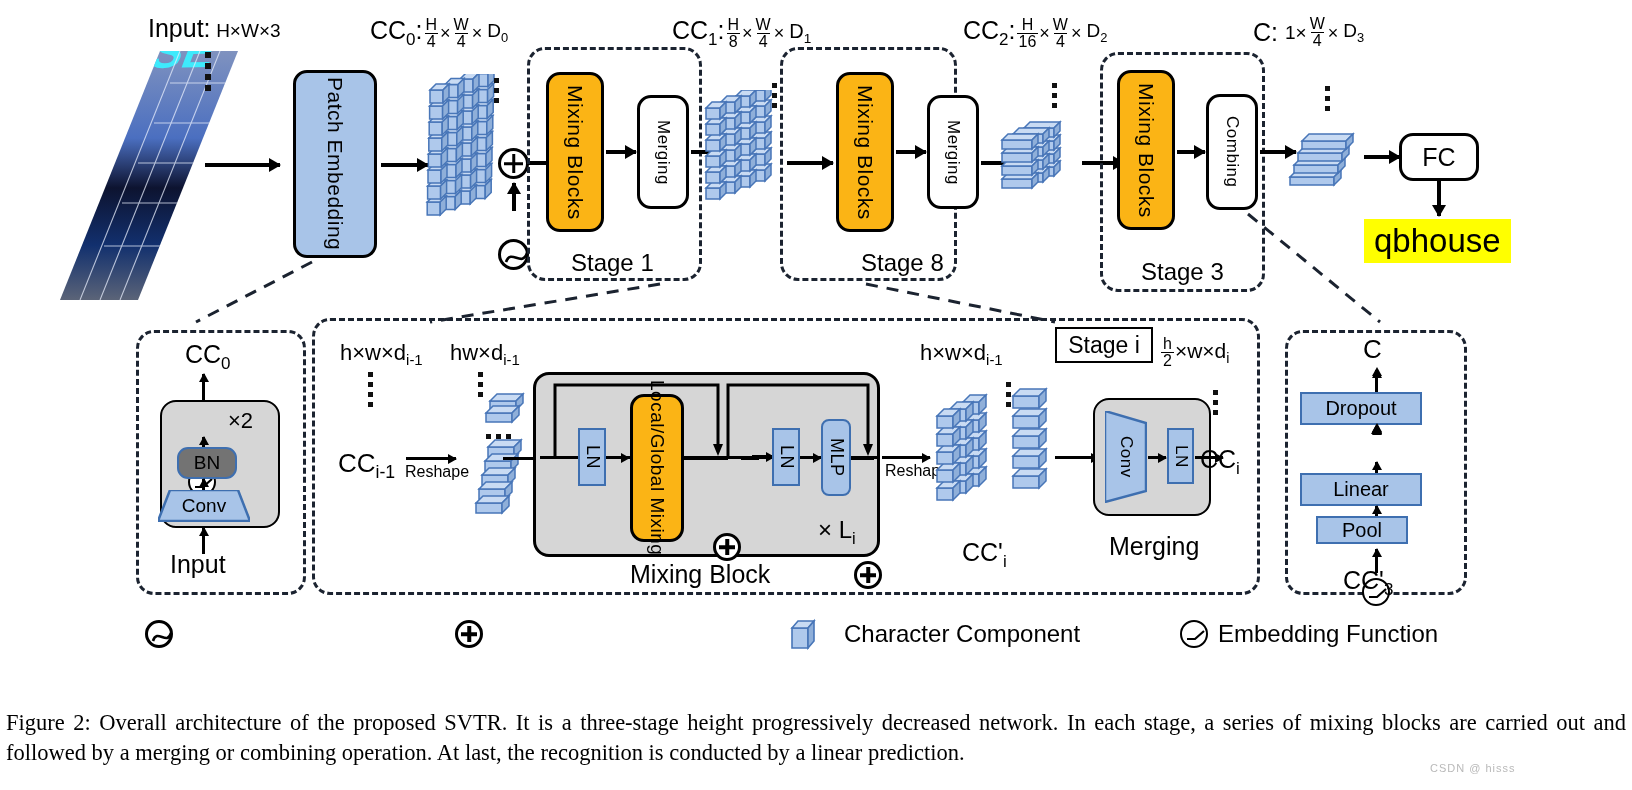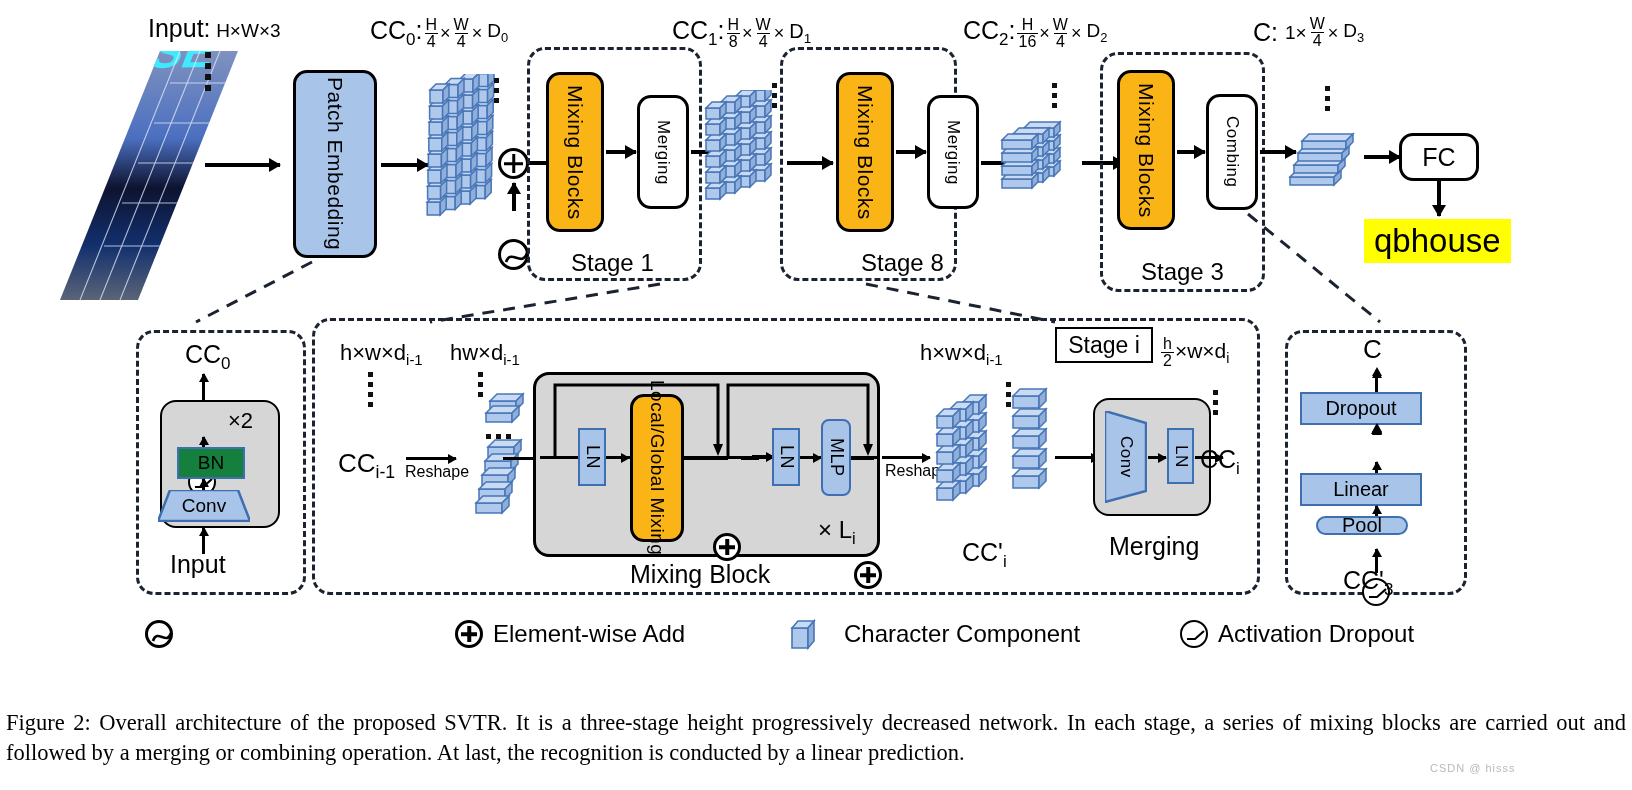--- a/index.html
+++ b/index.html
@@ -629,21 +629,21 @@
 <div class="abs greypanel thin" style="left:160px; top:400px; width:120px; height:128px;"></div>
 
 <div class="abs act" style="left:188px; top:406px;">
   <svg viewBox="0 0 28 28" width="28" height="28">
     <path d="M5 17 L13 17 L22 9" stroke="#000" stroke-width="2.2" fill="none"></path>
   </svg>
 </div>
 <div class="abs lbl" style="left:228px; top:410px; font-size:22px;">×2</div>
 
 <div class="abs tarrow-v up" style="left:202px; top:437px; height:22px;"></div>
-<div class="abs box" style="left:177px; top:447px; width:68px; height:32px; border-width:2.5px; background:#15803d; border-color:#3E6FB0;">
+<div class="abs box" style="left:177px; top:447px; width:60px; height:32px; border-width:2.5px; background:#737373; border-color:#3E6FB0;border-radius:11px;">
   <span style="font-size:19px;">BN</span>
 </div>
 <div class="abs tarrow-v up" style="left:202px; top:479px; height:22px;"></div>
 
 <div class="abs" style="left:158px; top:490px; width:92px; height:32px;">
   <svg width="92" height="32" viewBox="0 0 92 32" style="position:absolute;left:0;top:0;">
     <polygon points="12,0 80,0 92,31 0,31" fill="#A8C4E8" stroke="#3E6FB0" stroke-width="2.5"></polygon>
   </svg>
   <div style="position:absolute; inset:0; display:flex; align-items:center; justify-content:center; font-size:19px;">Conv</div>
 </div>
@@ -922,57 +922,56 @@
   </svg>
 </div>
 <div class="abs tarrow-v up" style="left:1375px; top:426px; height:6px;"></div>
 <div class="abs tarrow-v up" style="left:1375px; top:462px; height:22px;"></div>
 
 <div class="abs box" style="left:1300px; top:473px; width:122px; height:33px; border-width:2.5px; background:#A8C4E8; border-color:#3E6FB0;">
   <span style="font-size:20px;">Linear</span>
 </div>
 <div class="abs tarrow-v up" style="left:1375px; top:506px; height:22px;"></div>
 
-<div class="abs box" style="left:1316px; top:516px; width:92px; height:19px; border-width:2.5px; background:#A8C4E8; border-color:#3E6FB0;border-radius:10px;">
+<div class="abs box" style="left:1316px; top:516px; width:92px; height:28px; border-width:2.5px; background:#A8C4E8; border-color:#3E6FB0;">
   <span style="font-size:20px;">Pool</span>
 </div>
 <div class="abs tarrow-v up" style="left:1375px; top:549px; height:24px;"></div>
 
 <div class="abs" style="left:1343px; top:566px; font-size:25px;">
   <span>CC'</span><sub>3</sub>
 </div>
 
 <div class="abs legend-item" style="left:145px; top:620px;">
   <span class="circ posemb" style="width:28px;height:28px;border-width:3px;">
     <svg viewBox="0 0 28 28" width="28" height="28">
       <path d="M5 18 C9 5, 19 23, 23 10" stroke="#000" stroke-width="2.6" fill="none"></path>
     </svg>
   </span>
 </div>
 
 <div class="abs legend-item" style="left:455px; top:620px;">
   <span class="circ oplus" style="width:28px;height:28px;border-width:3px;"></span>
-  <span class="legend-text">Element-wise Add</span>
 </div>
 
 <div class="abs legend-item" style="left:790px; top:618px;gap:24px;">
   <span style="display:inline-block;width:30px;height:32px;position:relative;">
     <svg width="30" height="32" viewBox="0 0 30 32">
       <polygon points="2,10 18,10 18,30 2,30" fill="#AFC9EC" stroke="#4876B8" stroke-width="1.6"></polygon>
       <polygon points="2,10 8,3 24,3 18,10" fill="#C9DBF3" stroke="#4876B8" stroke-width="1.6"></polygon>
       <polygon points="18,10 24,3 24,23 18,30" fill="#8FAFD9" stroke="#4876B8" stroke-width="1.6"></polygon>
     </svg>
   </span>
   <span class="legend-text">Character Component</span>
 </div>
 
 <div class="abs legend-item" style="left:1180px; top:620px;">
   <span class="act" style="width:28px;height:28px;">
     <svg viewBox="0 0 28 28" width="28" height="28">
       <path d="M5 17 L13 17 L22 9" stroke="#000" stroke-width="2.2" fill="none"></path>
     </svg>
   </span>
-  <span class="legend-text">Activation Dropout</span>
+  <span class="legend-text">Embedding Function</span>
 </div>
 
 <div class="abs caption" style="left:6px; top:708px; width:1620px;">Figure 2: Overall architecture of the proposed SVTR. It is a three-stage height progressively decreased network. In each stage, a series of mixing blocks are carried out and followed by a merging or combining operation. At last, the recognition is conducted by a linear prediction.</div>
 
 <div class="wm" style="left:1430px; top:762px;">CSDN @ hisss</div>
 
 </body></html>

